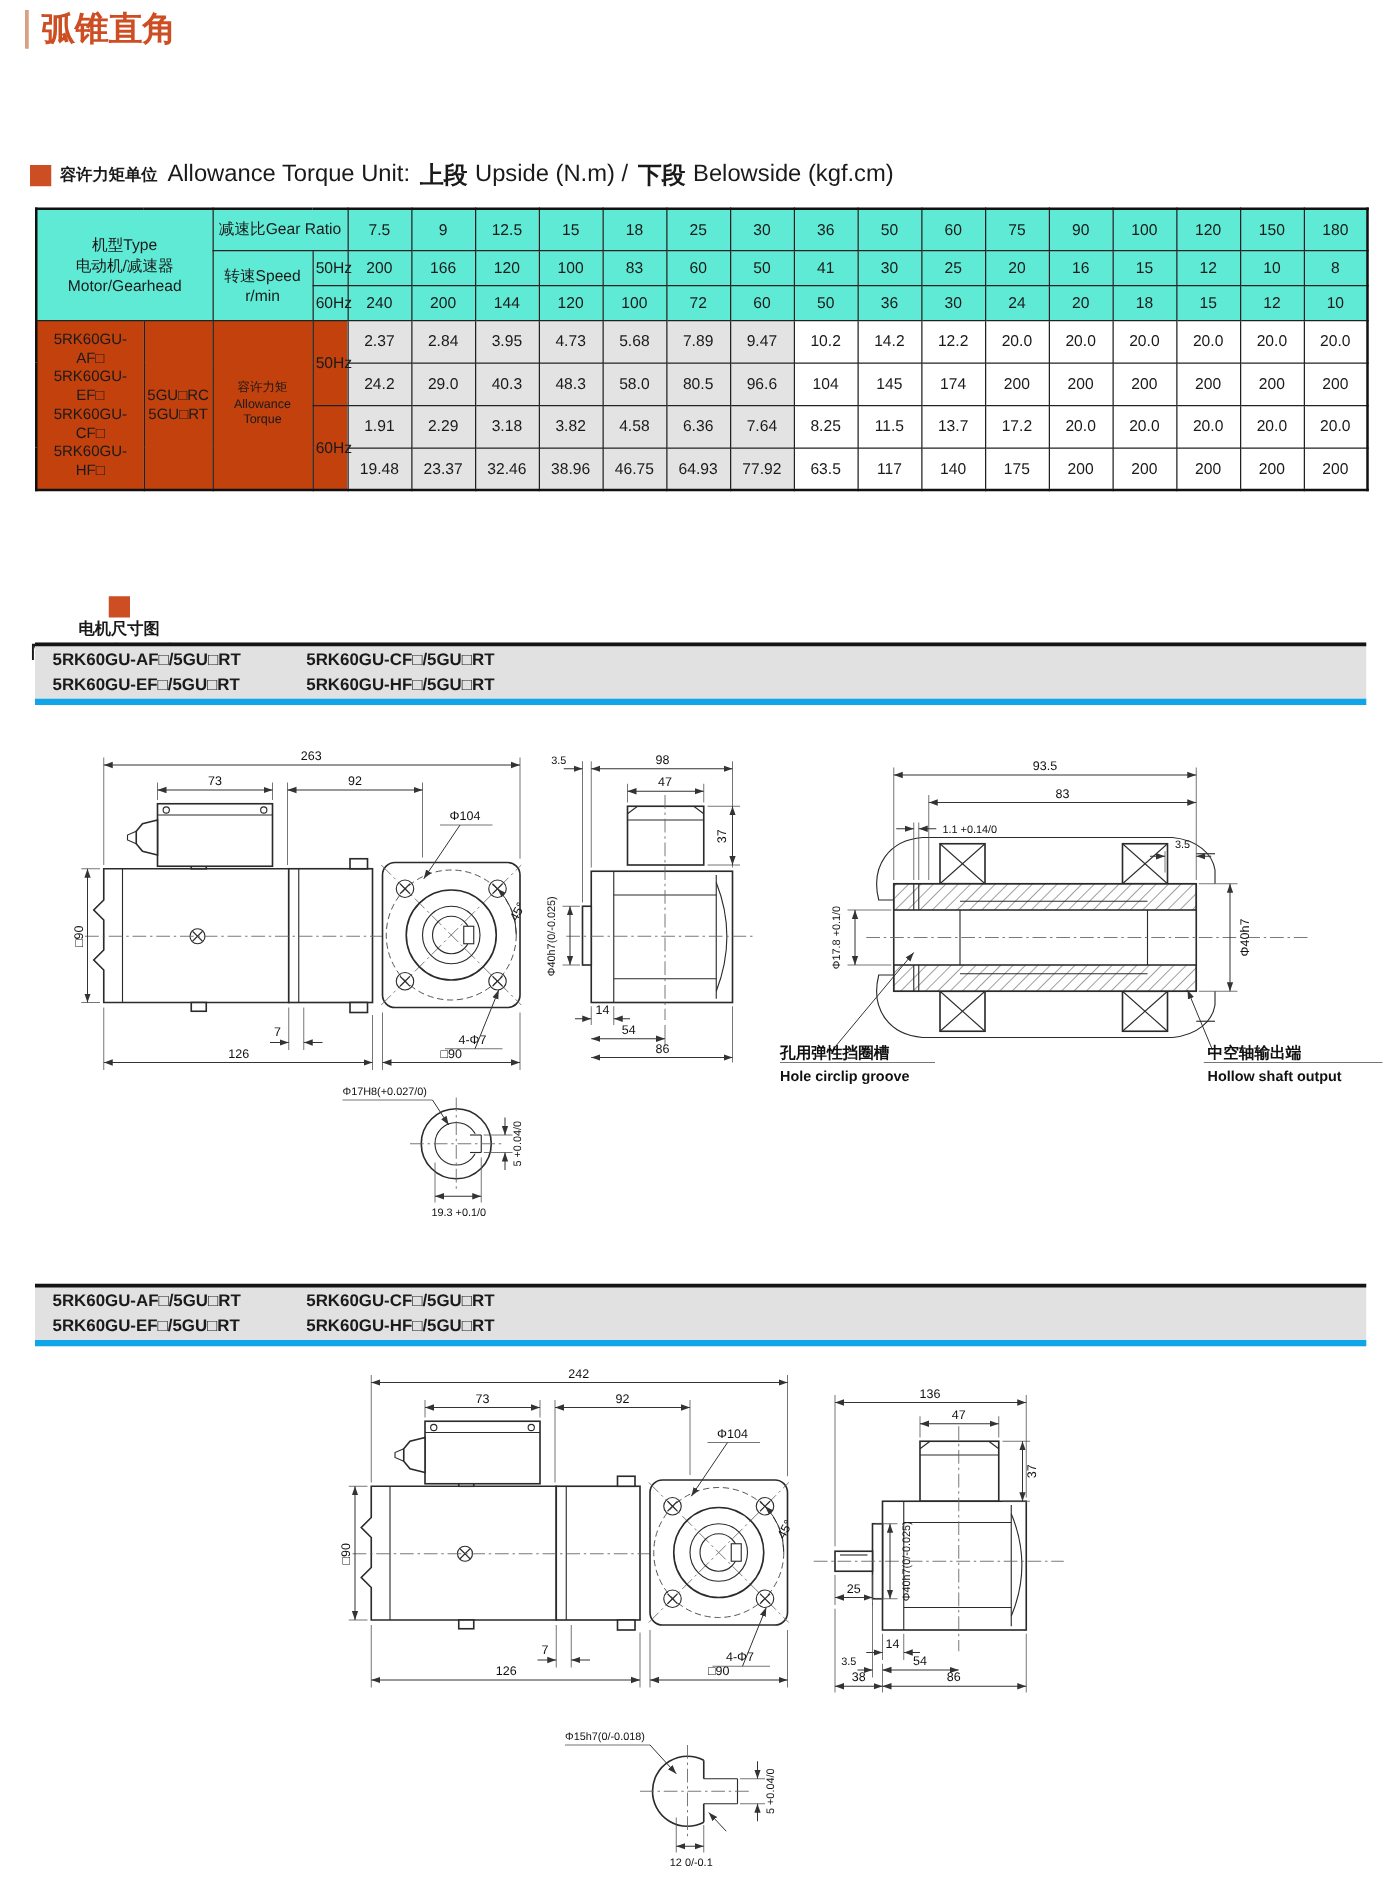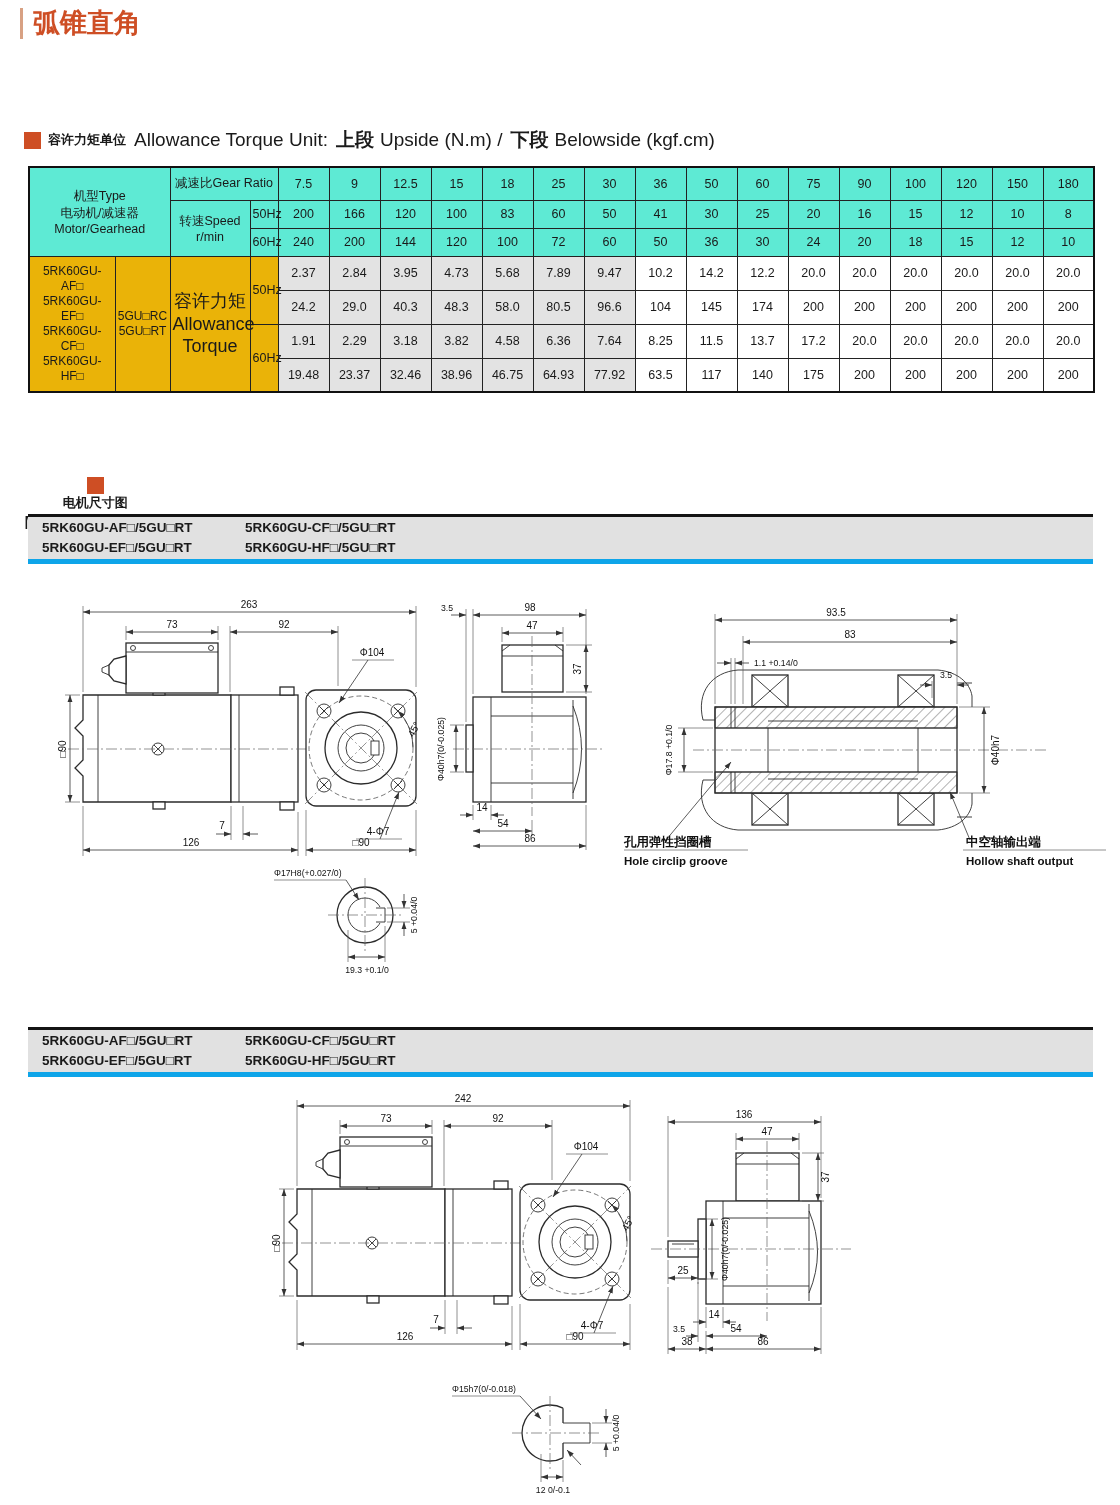--- a/index.html
+++ b/index.html
@@ -15,26 +15,26 @@
   .sec-head .zh{font-size:13px;font-weight:bold;margin-right:8px;white-space:nowrap;}
   .sec-head .en{font-size:19px;font-weight:normal;margin-right:8px;white-space:nowrap;}
   .sec-head .zhb{font-size:19px;font-weight:bold;margin-right:6px;white-space:nowrap;}
   
   table.tq{position:absolute;left:28px;top:166px;width:1065px;border-collapse:collapse;
            table-layout:fixed;font-size:12.5px;}
   table.tq th,table.tq td{border:1px solid #222;text-align:center;padding:0 2px;font-weight:normal;}
   table.tq{border:2px solid #111;}
   tr.hr th,tr.hr td{background:#5eead4;}
   tr.r1{height:33px;} tr.r2,tr.r3{height:28px;} tr.vr{height:34px;}
-  tr.vr th{background:#eab308;}
+  tr.vr th{background:#c2410c;}
   tr.vr td{background:#fff;}
   tr.vr td:nth-of-type(-n+7){background:#e3e3e3;}
   th.left{text-align:left;padding-left:6px;}
   th.mdl{font-size:12px;line-height:1.25;}
-  th.tqc{font-size:18px;line-height:1.25;}
+  th.tqc{font-size:10px;line-height:1.25;}
   
   .bar{position:absolute;left:28px;width:1065px;height:42px;background:#e1e1e1;
        border-top:3px solid #141414;border-bottom:5px solid #0ea5e9;
        display:flex;align-items:center;padding:0;}
   .bar .col{font-size:13.5px;font-weight:bold;line-height:1.5;white-space:pre;}
   .bar .c1{margin-left:14px;width:203px;}
   .bar .c2{}
   
   svg.dw{position:absolute;overflow:visible;}
   svg .o{fill:none;stroke:#2b2b2b;stroke-width:1.3;}

